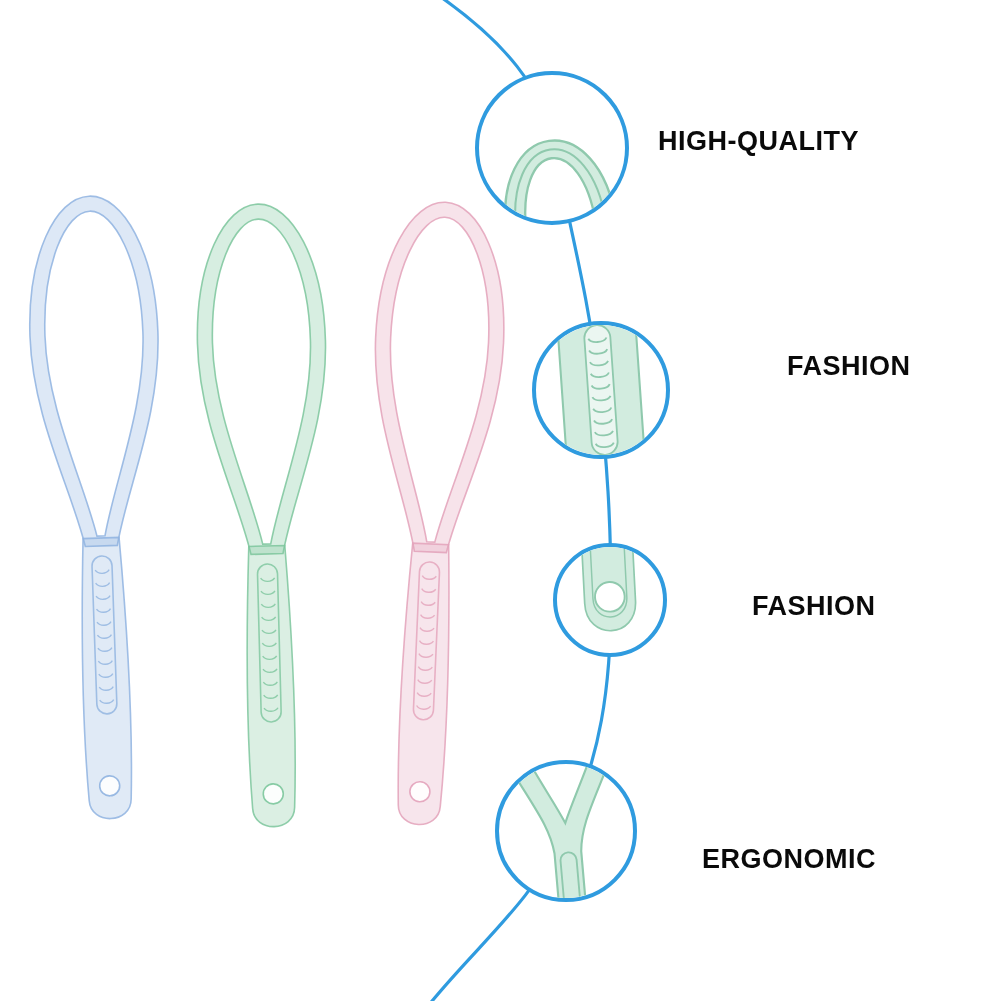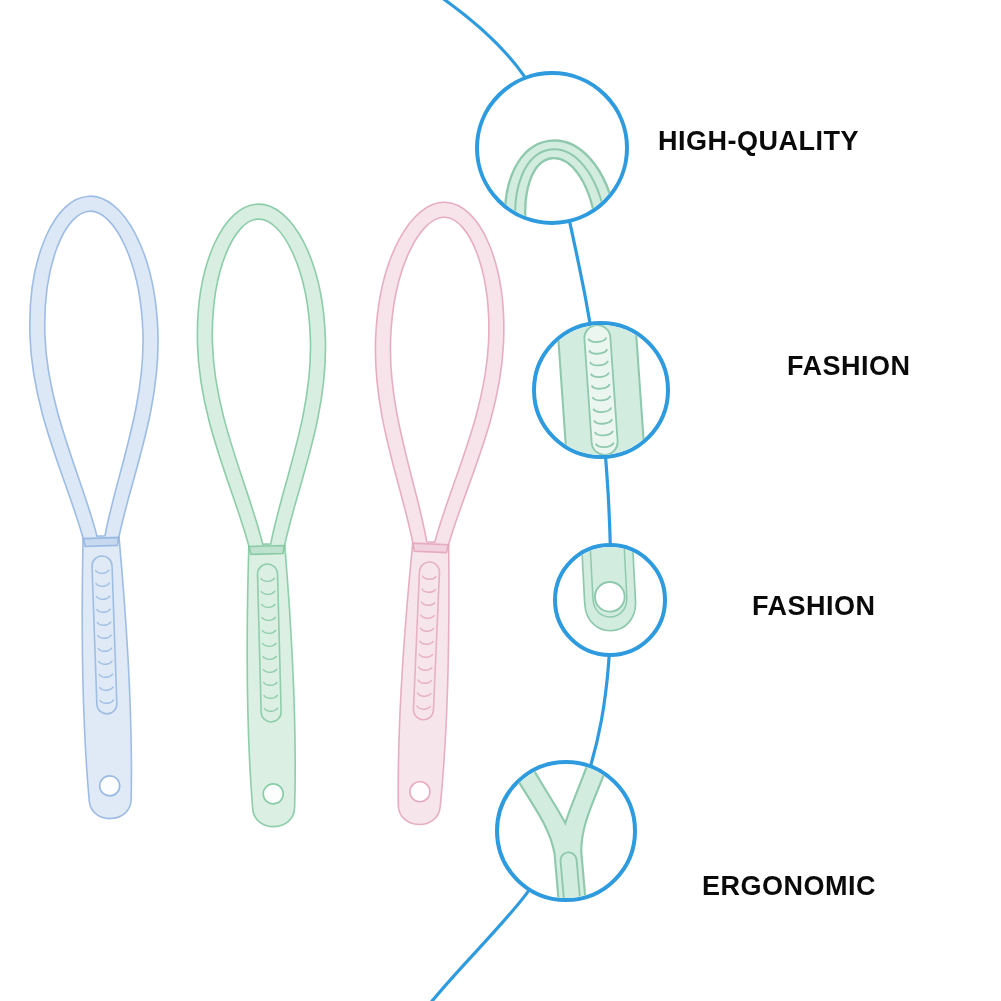--- a/index.html
+++ b/index.html
@@ -125,15 +125,15 @@
         <path class="d-fill" d="M8,-10 C26,28 38,44 40,66 L40,112 L60,112 L60,66 C62,44 74,28 92,-10
              L76,-10 C64,16 56,30 50,44 C44,30 36,16 24,-10 Z"></path>
         <path class="d-line" d="M44,72 a6,6 0 0 1 12,0 L56,112 L44,112 Z"></path>
       </g>
     </svg>
   </div>
 
   <div class="label" style="left:658px;top:126px;">HIGH-QUALITY</div>
   <div class="label" style="left:744px;top:351px;margin-left:43px;">FASHION</div>
   <div class="label" style="left:752px;top:591px;">FASHION</div>
-  <div class="label" style="left:702px;top:844px;margin-top:27px;">ERGONOMIC</div>
+  <div class="label" style="left:702px;top:844px;">ERGONOMIC</div>
 
 </div>
 
 </body></html>

